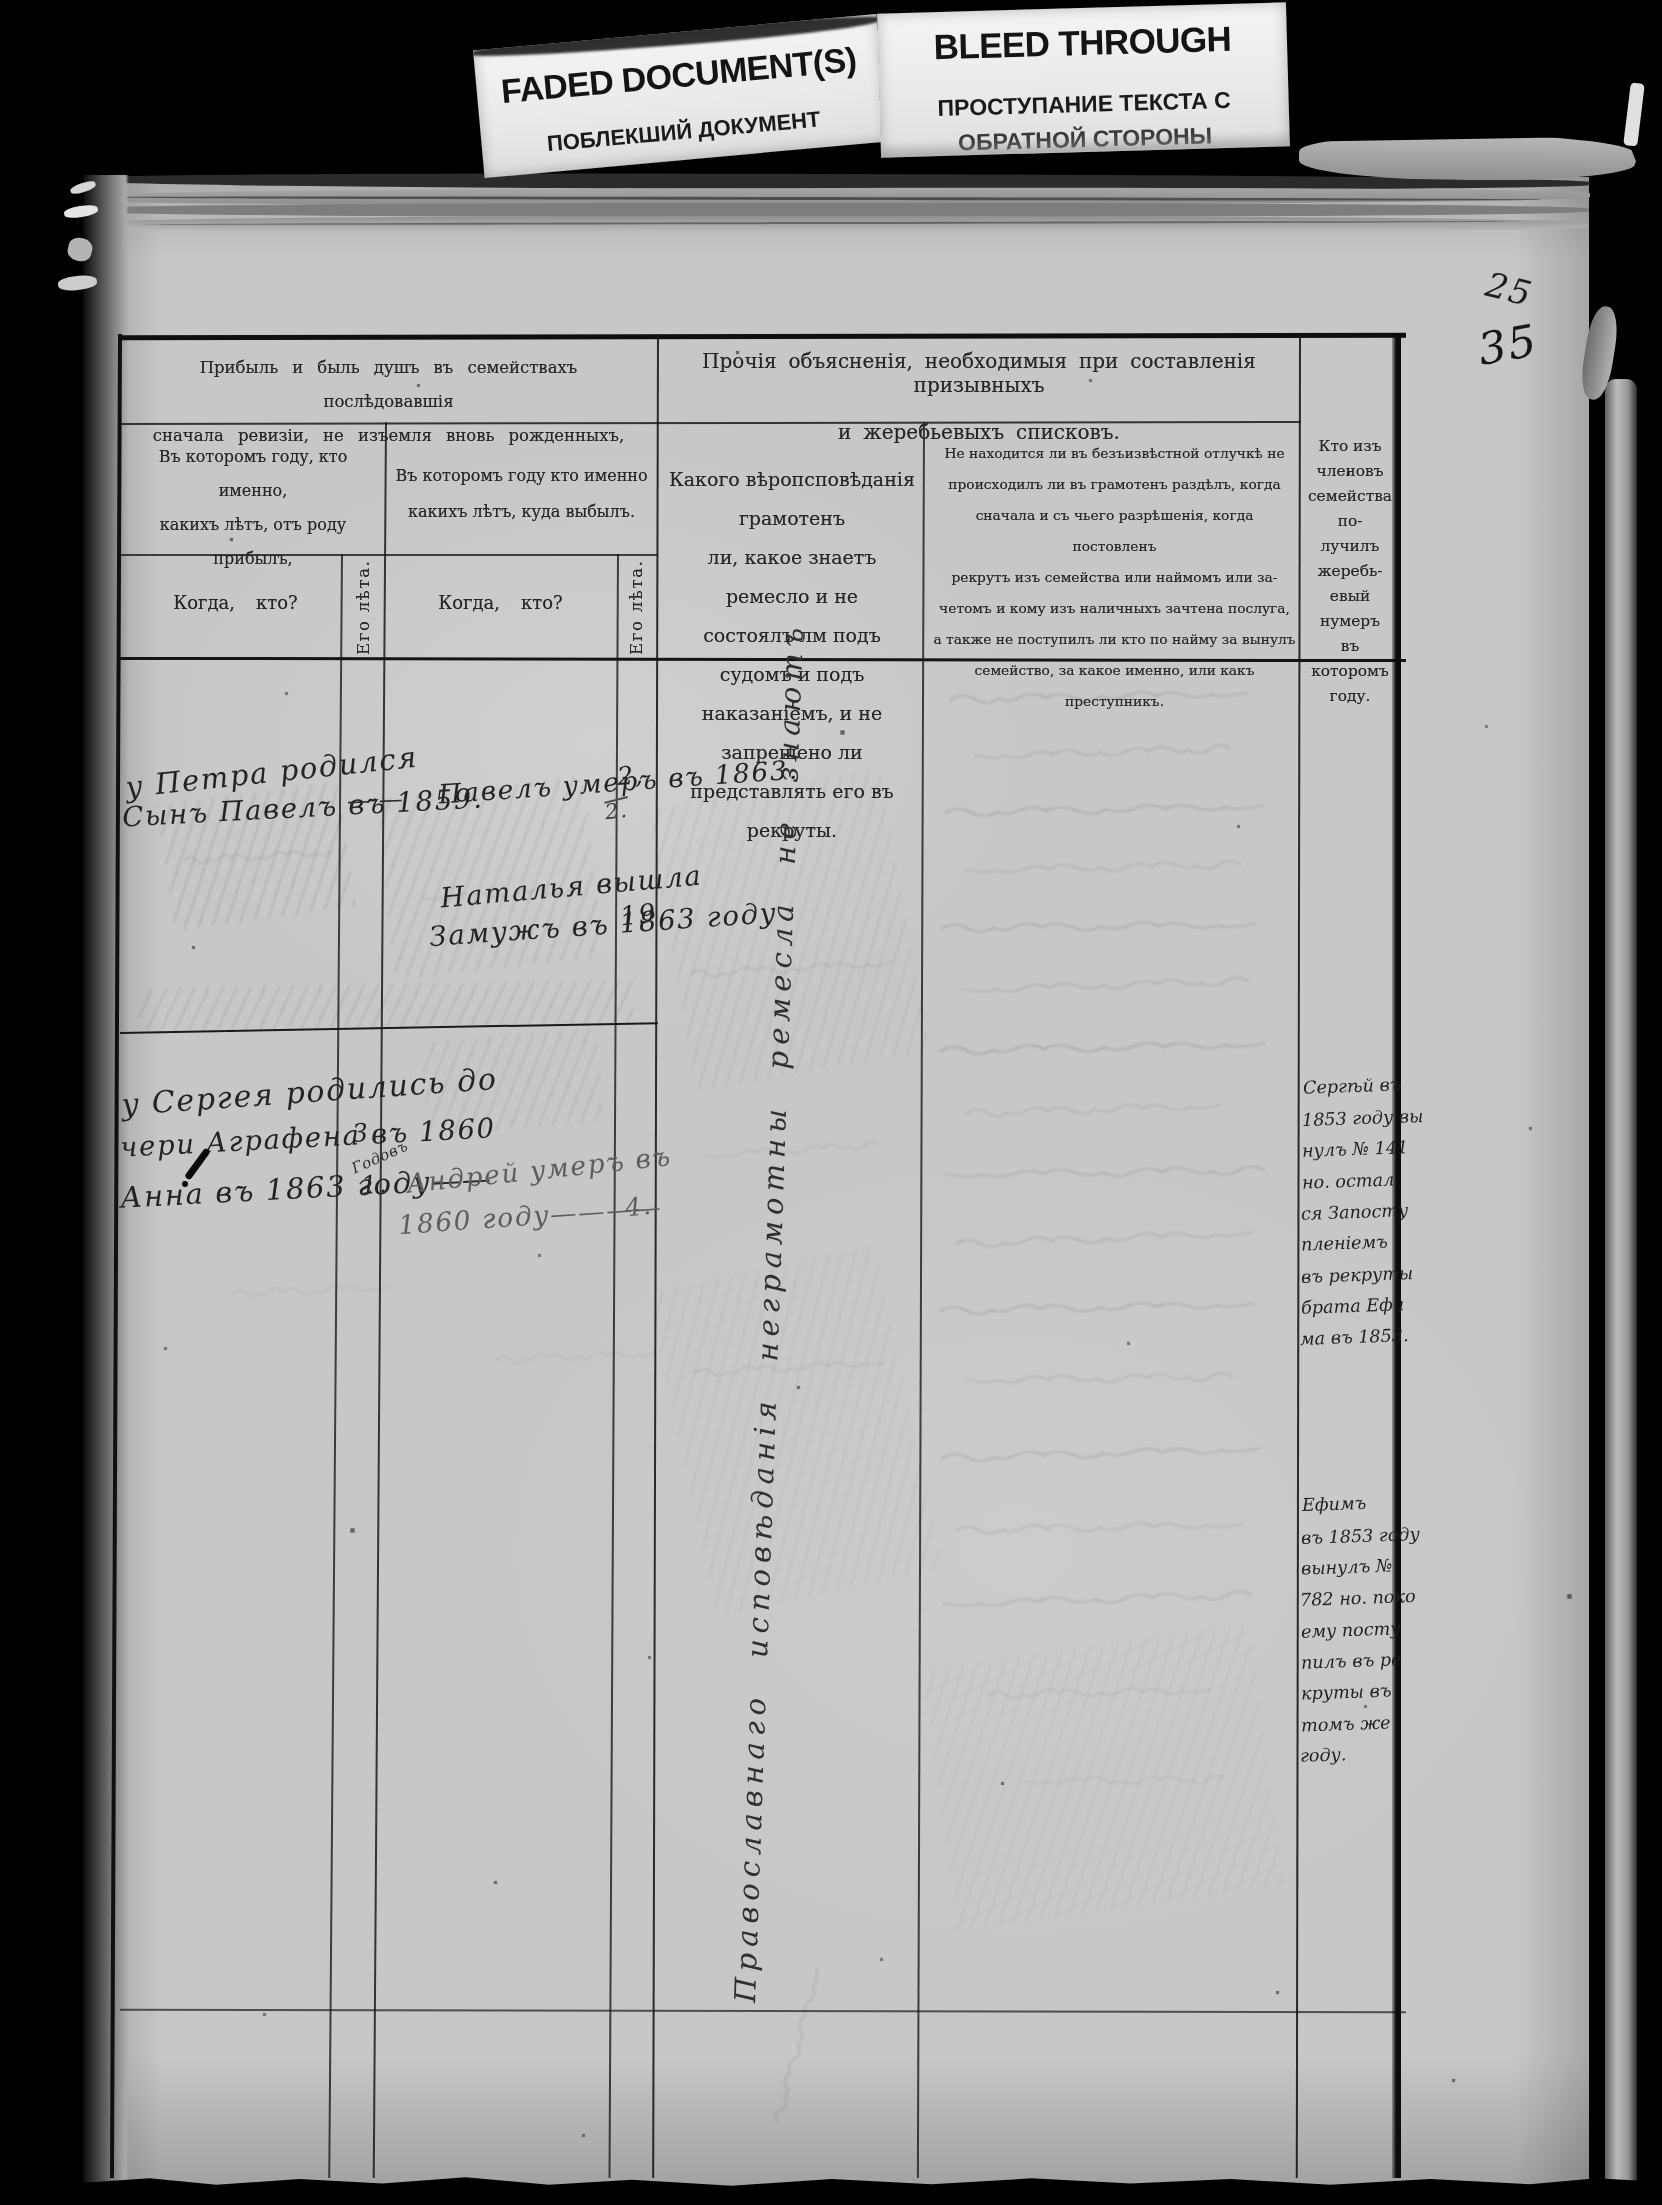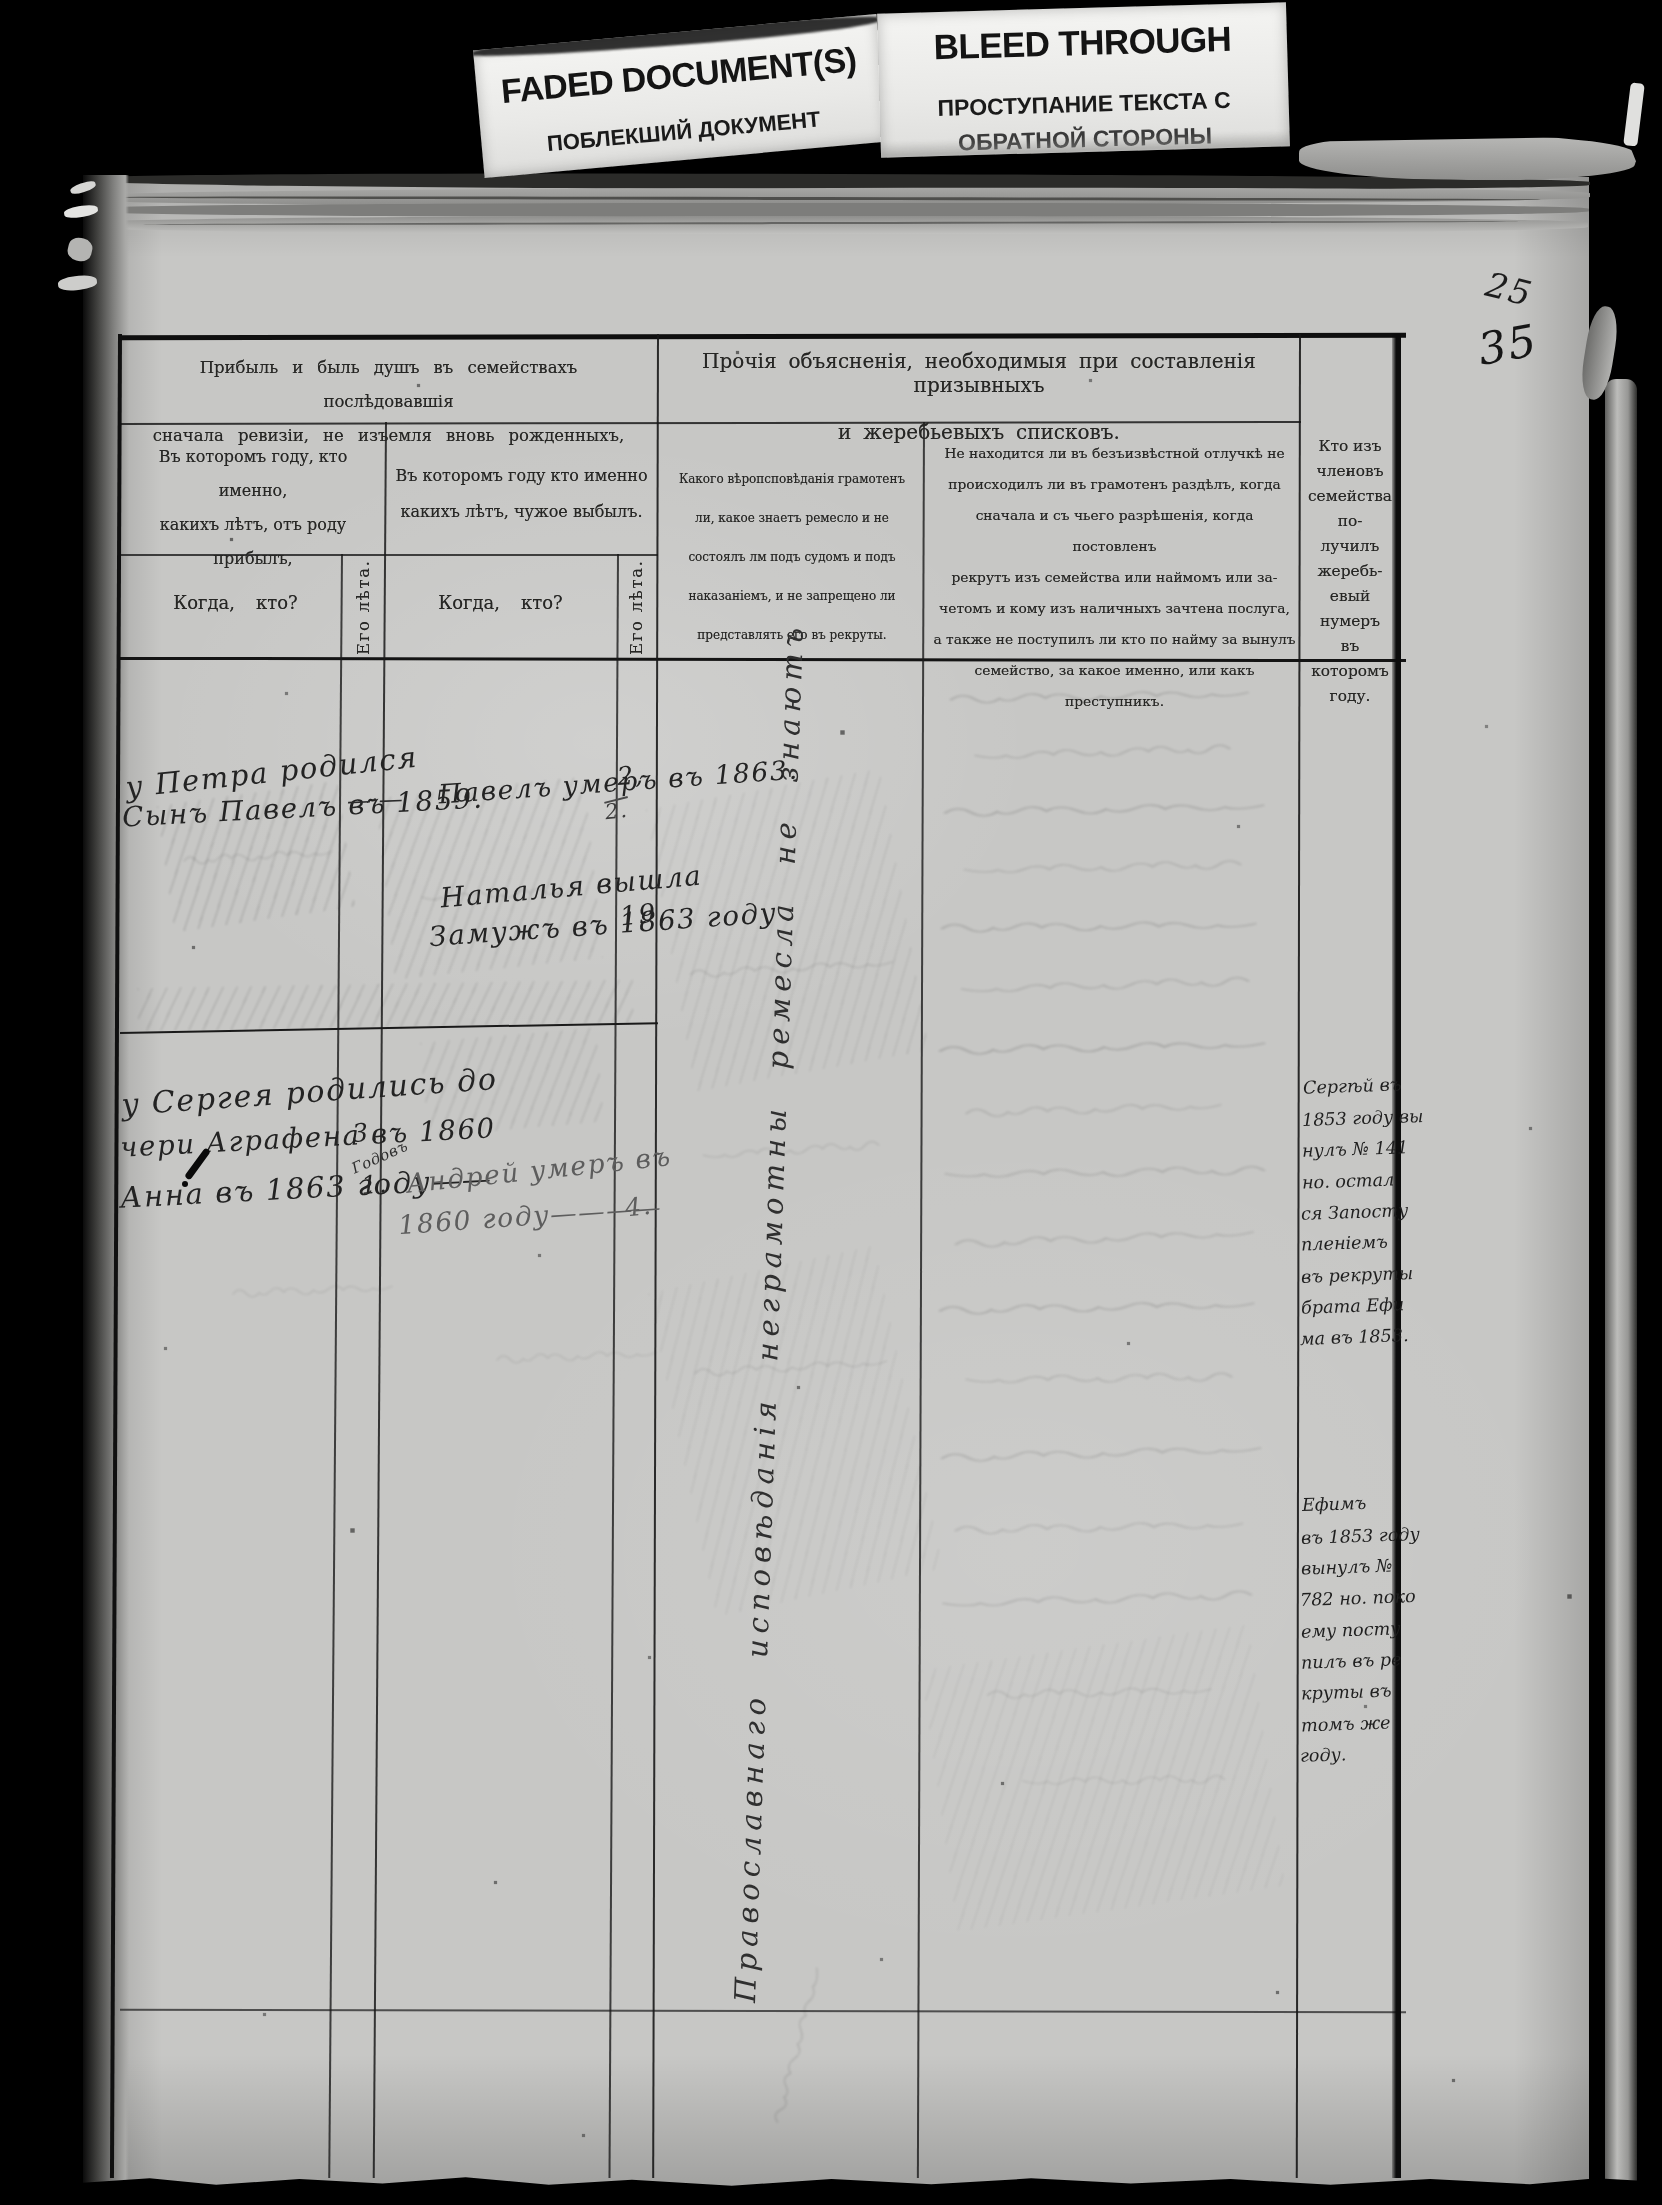--- a/index.html
+++ b/index.html
@@ -110,27 +110,27 @@
     <div style="margin-bottom:23px;">Прочія объясненія, необходимыя при составленія призывныхъ</div>
     <div>и жеребьевыхъ списковъ.</div>
   </div>
   <div class="pr ctr" style="left:132px;top:440px;width:242px;font-size:16px;line-height:34px;">
     <div>Въ которомъ году, кто именно,</div>
     <div>какихъ лѣтъ, отъ роду</div>
     <div>прибылъ,</div>
   </div>
   <div class="pr ctr" style="left:395px;top:458px;width:253px;font-size:16px;line-height:36px;">
     <div>Въ которомъ году кто именно</div>
-    <div>какихъ лѣтъ, чужое выбылъ.</div>
+    <div>какихъ лѣтъ, куда выбылъ.</div>
   </div>
   <div class="pr ctr" style="left:142px;top:592px;width:187px;font-size:18px;word-spacing:15.4px;">Когда, кто?</div>
   <div class="pr ctr" style="left:401px;top:592px;width:199px;font-size:18px;word-spacing:15.4px;">Когда, кто?</div>
   <div class="vhead" style="left:342px;top:558px;width:42px;height:99px;font-size:16.5px;letter-spacing:1.7px;">Его лѣта.</div>
   <div class="vhead" style="left:616px;top:558px;width:40px;height:99px;font-size:16.5px;letter-spacing:1.7px;">Его лѣта.</div>
-  <div class="pr ctr" style="left:667px;top:460px;width:250px;font-size:12px;line-height:39px;">
+  <div class="pr ctr" style="left:667px;top:460px;width:250px;font-size:19px;line-height:39px;">
     <div>Какого вѣропсповѣданія грамотенъ</div>
     <div>ли, какое знаетъ ремесло и не</div>
     <div>состоялъ лм подъ судомъ и подъ</div>
     <div>наказаніемъ, и не запрещено ли</div>
     <div>представлять его въ рекруты.</div>
   </div>
   <div class="pr ctr" style="left:933px;top:438px;width:363px;font-size:13.8px;line-height:31px;">
     <div>Не находится ли въ безъизвѣстной отлучкѣ не</div>
     <div>происходилъ ли въ грамотенъ раздѣлъ, когда</div>
     <div>сначала и съ чьего разрѣшенія, когда постовленъ</div>

